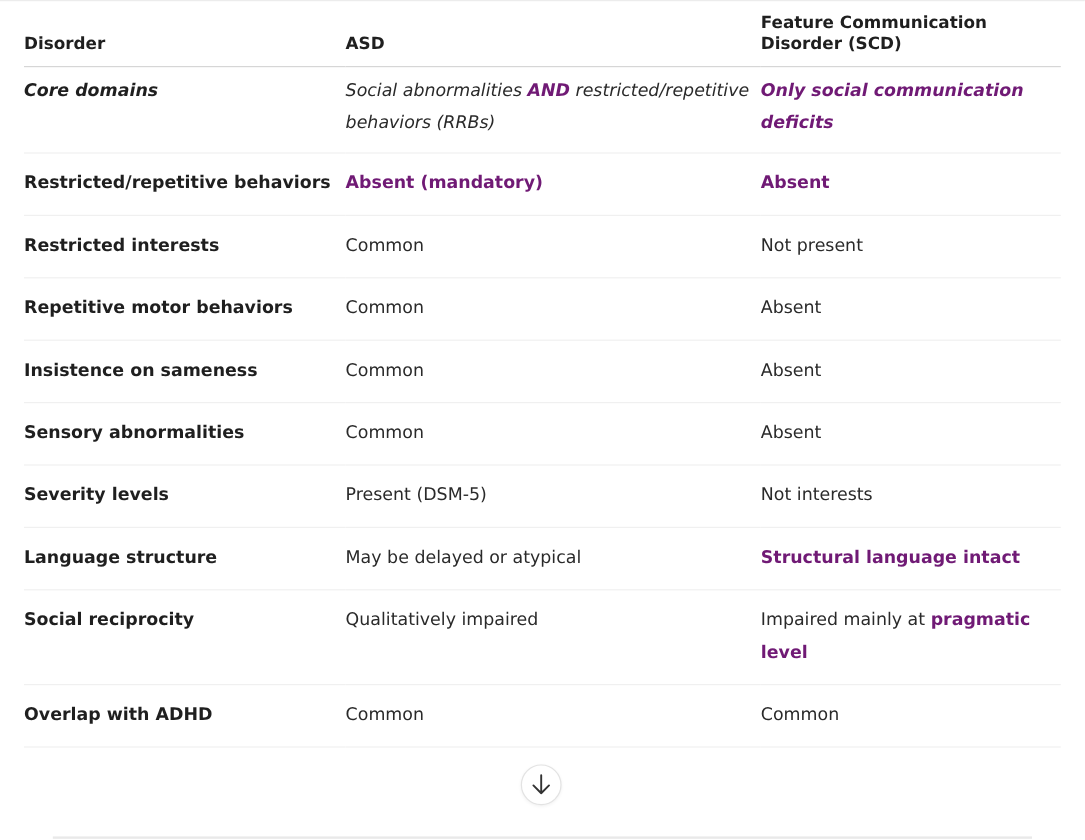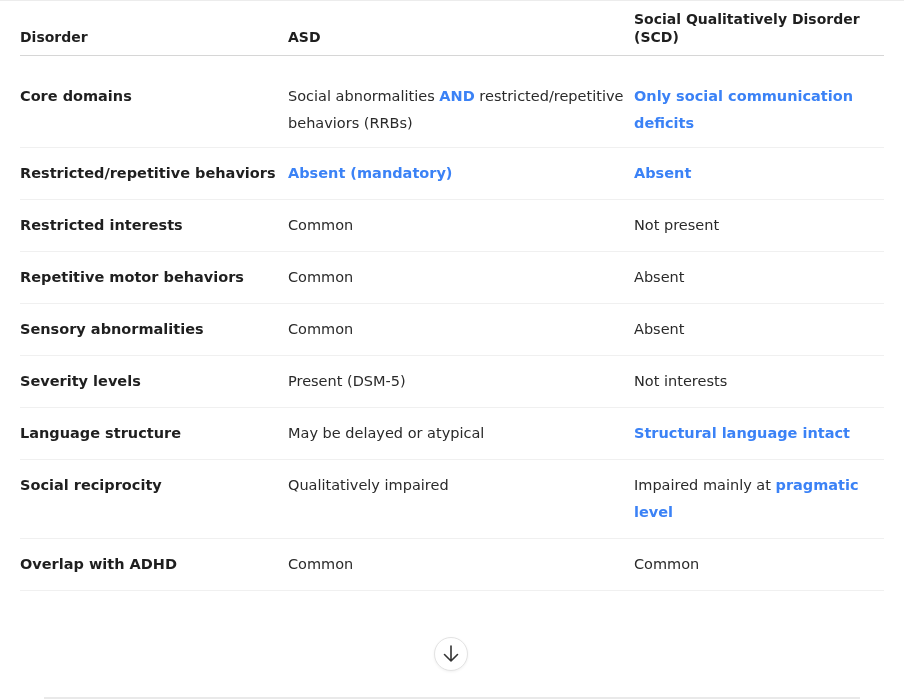--- a/index.html
+++ b/index.html
@@ -19,22 +19,22 @@
     font-size: 14px; line-height: 18px; color: #1f1f1f;
     padding: 0 0 9px 0; height: 55px; box-sizing: border-box;
     border-bottom: 1px solid #d6d6d6;
   }
   td {
     vertical-align: top; font-size: 14.5px; line-height: 27px;
     padding: 12px 0 12px 0; border-bottom: 1px solid #f0f0f0;
     color: #2a2a2a;
   }
   td.feature { font-weight: bold; color: #1f1f1f; }
-  td b { font-weight: bold; color: #3b82f6; }
-  tr.row-0 td { padding-top: 27px; padding-bottom: 10px; }
+  td b { font-weight: bold; color: #701a75; }
+  tr.row-0 td { padding-top: 7px; padding-bottom: 10px; font-style: italic; }
   .scroll-btn {
     position: absolute; left: 434px; top: 637px; width: 34px; height: 34px;
     border-radius: 50%; background: #ffffff; border: 1px solid #e3e3e3;
     box-sizing: border-box; display: flex; align-items: center; justify-content: center;
     box-shadow: 0 1px 3px rgba(0,0,0,0.06);
   }
   .bottom-rule { position: absolute; left: 44px; top: 697px; width: 816px; height: 2px; background: #e9e9e9; }
 </style>
 </head>
 <body>
@@ -45,41 +45,46 @@
   <table>
     <colgroup>
         <col class="c1">
         <col class="c2">
         <col class="c3">
       </colgroup>
     <thead>
       <tr>
         <th>Disorder</th>
         <th>ASD</th>
-        <th>Social Qualitatively Disorder (SCD)</th>
+        <th>Feature Communication Disorder (SCD)</th>
       </tr>
     </thead>
     <tbody id="tbody">
         <tr class="row-0">
           <td class="feature">Core domains</td>
           <td><span>Social abnormalities </span><b>AND</b><span> restricted/repetitive behaviors (RRBs)</span></td>
           <td><b>Only social communication deficits</b></td>
         </tr>
         <tr class="row-1">
           <td class="feature">Restricted/repetitive behaviors</td>
           <td><b>Absent (mandatory)</b></td>
           <td><b>Absent</b></td>
         </tr>
         <tr class="row-2">
           <td class="feature">Restricted interests</td>
           <td><span>Common</span></td>
           <td><span>Not present</span></td>
         </tr>
         <tr class="row-3">
           <td class="feature">Repetitive motor behaviors</td>
+          <td><span>Common</span></td>
+          <td><span>Absent</span></td>
+        </tr>
+        <tr class="row-4">
+          <td class="feature">Insistence on sameness</td>
           <td><span>Common</span></td>
           <td><span>Absent</span></td>
         </tr>
         <tr class="row-5">
           <td class="feature">Sensory abnormalities</td>
           <td><span>Common</span></td>
           <td><span>Absent</span></td>
         </tr>
         <tr class="row-7">
           <td class="feature">Severity levels</td>

